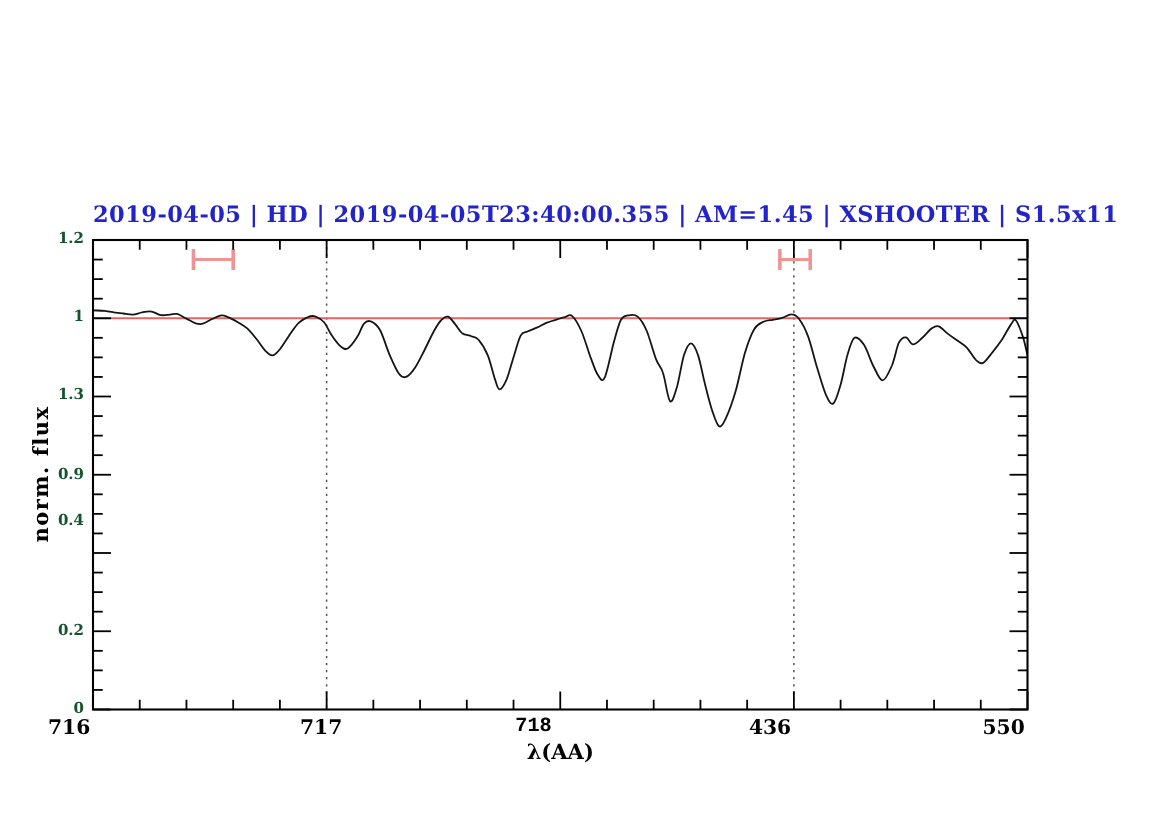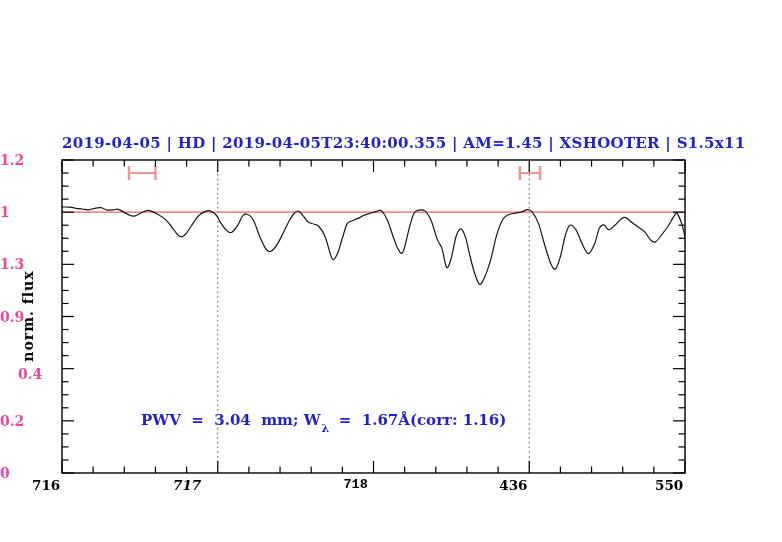--- a/index.html
+++ b/index.html
@@ -10,22 +10,22 @@
   .xlabel{position:absolute;left:62px;top:494px;width:623px;text-align:center;
           font-size:14px;font-weight:bold;color:#000;}
   .ylabel{position:absolute;left:-52px;top:308px;width:160px;text-align:center;
           font-size:14px;font-weight:bold;color:#000;letter-spacing:1px;
           transform:rotate(-90deg);transform-origin:center center;}
   .annotation{position:absolute;left:141px;top:411px;font-size:15px;font-weight:bold;
               white-space:pre;}
   .annotation sub{font-size:11px;position:relative;top:3px;left:1px;}
   .xtick{position:absolute;top:477px;width:60px;font-size:13.5px;
          font-weight:bold;color:#000;}
-  .ytick{position:absolute;left:0;width:56px;font-size:14px;
-         font-weight:bold;color:#ec4899;height:16px;line-height:16px;}
+  .ytick{position:absolute;left:0;width:56px;text-align:right;font-size:10px;
+         font-weight:bold;color:#14532d;height:16px;line-height:16px;}
   svg{position:absolute;left:0;top:0;}
 </style>
 </head>
 <body>
 
 <div id="canvas">
   <div class="title" style="color: rgb(35, 35, 204);">2019-04-05 | HD | 2019-04-05T23:40:00.355 | AM=1.45 | XSHOOTER | S1.5x11</div>
   <svg id="plot" width="782" height="542" viewBox="0 0 782 542">
       <defs>
         <clipPath id="fc">
@@ -130,26 +130,26 @@
       <line x1="62" y1="225.20833333333334" x2="68.5" y2="225.20833333333334" stroke="#000000" stroke-width="1.2"></line>
       <line x1="685" y1="225.20833333333334" x2="678.5" y2="225.20833333333334" stroke="#000000" stroke-width="1.2"></line>
       <line x1="62" y1="199.12499999999994" x2="68.5" y2="199.12499999999994" stroke="#000000" stroke-width="1.2"></line>
       <line x1="685" y1="199.12499999999994" x2="678.5" y2="199.12499999999994" stroke="#000000" stroke-width="1.2"></line>
       <line x1="62" y1="186.08333333333331" x2="68.5" y2="186.08333333333331" stroke="#000000" stroke-width="1.2"></line>
       <line x1="685" y1="186.08333333333331" x2="678.5" y2="186.08333333333331" stroke="#000000" stroke-width="1.2"></line>
       <line x1="62" y1="173.04166666666669" x2="68.5" y2="173.04166666666669" stroke="#000000" stroke-width="1.2"></line>
       <line x1="685" y1="173.04166666666669" x2="678.5" y2="173.04166666666669" stroke="#000000" stroke-width="1.2"></line>
     </svg>
   <div class="ylabel">norm. flux</div>
-  <div class="annotation" style="color: rgb(35, 35, 204);"><span>PWV  =  3.04  mm; W</span><sub>λ</sub><span>  =  1.67Å(corr: 1.16)</span></div>
+  <div class="xlabel">λ(AA)</div>
 <div class="xtick" style="left: 32px;">716</div>
-    <div class="xtick" style="left: 173px; font-style: italic;">717</div>
+    <div class="xtick" style="left: 200px;">717</div>
     <div class="xtick" style="left: 343.5px; font-family: Liberation Mono, monospace;">718</div>
     <div class="xtick" style="left: 499.25px;">436</div>
     <div class="xtick" style="left: 655px;">550</div>
     <div class="ytick" style="top: 465px;">0</div>
     <div class="ytick" style="top: 412.833px;">0.2</div>
-    <div class="ytick" style="top: 366px; padding-left: 18px;">0.4</div>
+    <div class="ytick" style="top: 340px;">0.4</div>
     <div class="ytick" style="top: 308.5px;">0.9</div>
     <div class="ytick" style="top: 256.333px;">1.3</div>
     <div class="ytick" style="top: 204.167px;">1</div>
     <div class="ytick" style="top: 152px;">1.2</div>
   </div>
 
 </body></html>

